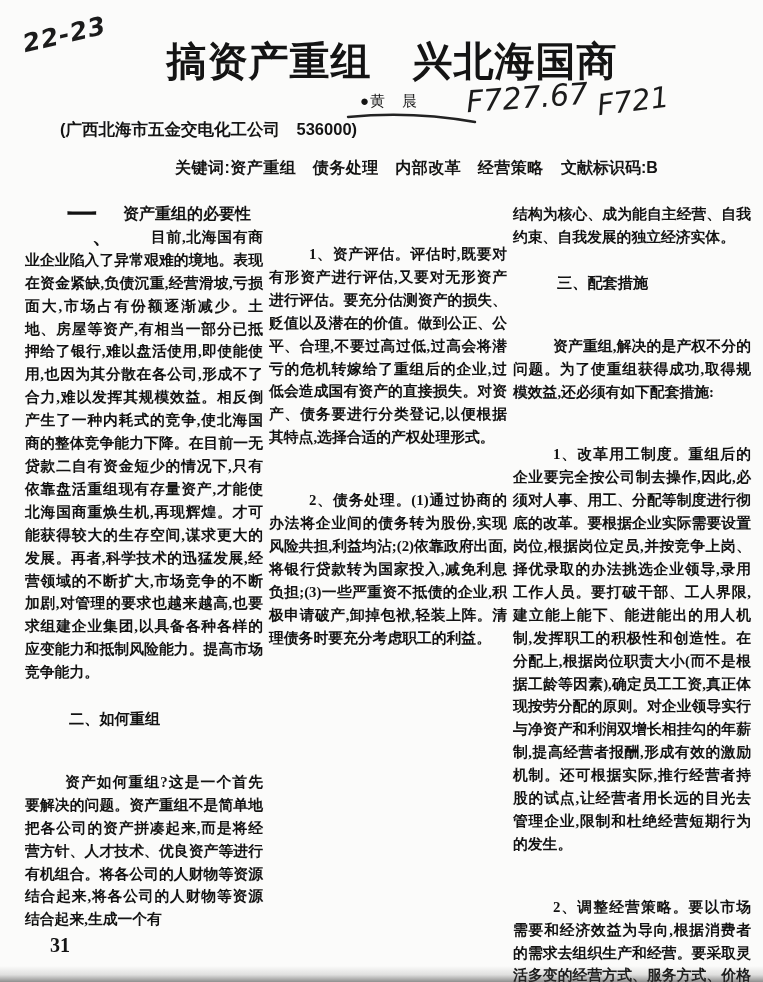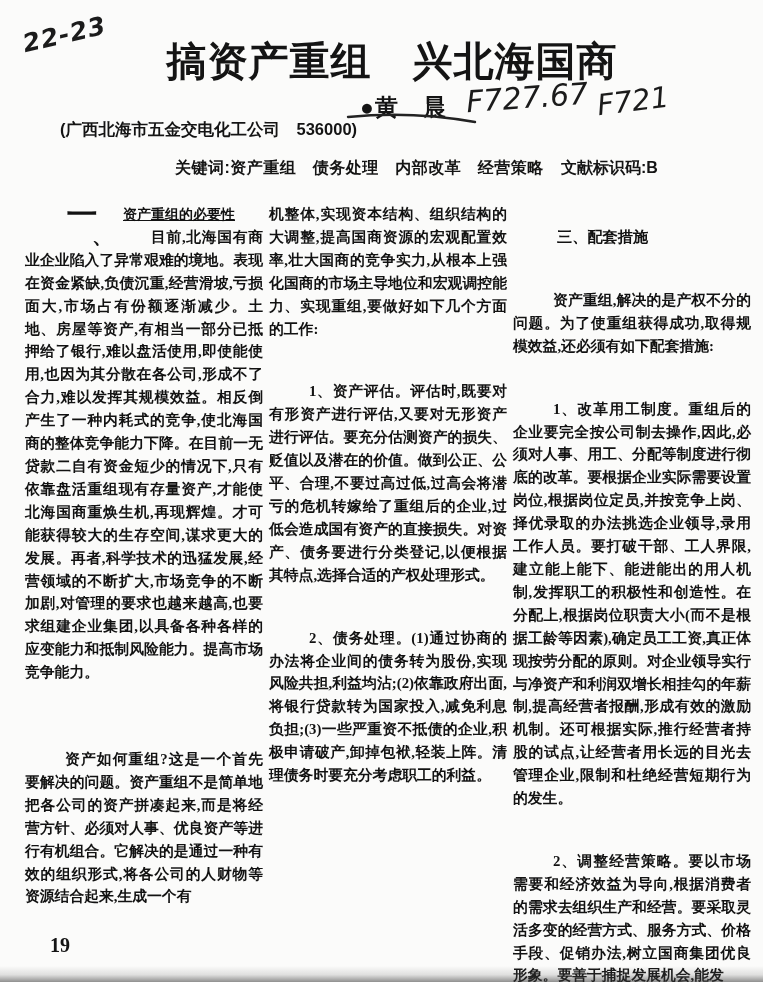--- a/index.html
+++ b/index.html
@@ -11,40 +11,40 @@
   .page{position:absolute;inset:0;}
   
   .hw{font-family:"DejaVu Sans",sans-serif;font-style:italic;color:#1b1b1b;white-space:nowrap;}
   .hw-topleft{position:absolute;left:22px;top:20px;font-size:25px;font-weight:600;transform:rotate(-13deg);letter-spacing:1px;}
   .hw-f1{position:absolute;left:466px;top:80px;font-size:30px;transform:rotate(-4deg);}
   .hw-f2{position:absolute;left:597px;top:84px;font-size:29px;transform:rotate(-7deg);}
   
   .title{position:absolute;left:50px;top:22px;width:660px;margin:12px;text-align:center;
     font-family:"Liberation Sans",sans-serif;font-weight:900;font-size:40px;letter-spacing:1px;}
   .author{position:absolute;left:360px;top:92px;font-family:"Liberation Sans",sans-serif;
-    font-weight:700;font-size:23px;letter-spacing:1px;}
+    font-weight:400;font-size:15px;letter-spacing:1px;}
   .author-underline{position:absolute;left:346px;top:110px;}
   .affiliation{position:absolute;left:60px;top:119px;width:660px;
     font-family:"Liberation Sans",sans-serif;font-weight:700;font-size:16.5px;}
   .keywords{position:absolute;left:175px;top:158px;font-family:"Liberation Sans",sans-serif;
     font-weight:700;font-size:16px;letter-spacing:0.5px;}
   .doccode{position:absolute;left:561px;top:158px;font-family:"Liberation Sans",sans-serif;
     font-weight:700;font-size:16px;}
   
   .columns{position:absolute;left:25px;top:203px;width:726px;display:flex;gap:6px;}
   .col{width:238px;font-size:14.8px;line-height:22.9px;text-align:justify;text-justify:inter-character;
     font-weight:600;color:#121212;}
   .para{margin:0;}
   .para.indent{text-indent:40px;margin-top:40px;}
   .lead{font-weight:800;}
   .sec-heading{font-weight:700;padding-left:44px;font-family:"Liberation Sans",sans-serif;font-size:15.2px;}
   .dropnum{float:left;width:98px;}
   .dn1{display:block;font-size:31px;font-weight:800;line-height:23px;text-align:center;padding-left:16px;}
   .dn2{display:block;font-size:21px;font-weight:800;line-height:20px;text-align:right;padding-right:10px;}
-  .inline-heading{display:block;font-weight:800;white-space:nowrap;font-family:"Liberation Sans",sans-serif;font-size:14px;text-decoration:underline;}
+  .inline-heading{display:block;font-weight:800;white-space:nowrap;font-family:"Liberation Sans",sans-serif;font-size:16px;}
   .sec1-body{padding-left:28px;}
   .pagenum{position:absolute;left:50px;top:934px;font-size:20px;font-weight:600;}
   .bottom-shadow{position:absolute;left:0;bottom:0;width:763px;height:16px;
     background:linear-gradient(to bottom,rgba(90,90,90,0) 0%,rgba(95,95,95,0.18) 55%,rgba(55,55,55,0.55) 100%);}
 </style>
 </head>
 <body>
 
 <div class="page">
 
@@ -66,31 +66,32 @@
   <div class="keywords">关键词:资产重组　债务处理　内部改革　经营策略</div>
   <div class="doccode">文献标识码:B</div>
 
   <div class="columns">
     <div class="col">
         <div class="para"><span class="dropnum">
             <span class="dn1">一</span>
             <span class="dn2">、</span>
           </span><span class="inline-heading">资产重组的必要性</span><span class="sec1-body">目前,北海国有商业企业陷入了异常艰难的境地。表现在资金紧缺,负债沉重,经营滑坡,亏损面大,市场占有份额逐渐减少。土地、房屋等资产,有相当一部分已抵押给了银行,难以盘活使用,即使能使用,也因为其分散在各公司,形成不了合力,难以发挥其规模效益。相反倒产生了一种内耗式的竞争,使北海国商的整体竞争能力下降。在目前一无贷款二自有资金短少的情况下,只有依靠盘活重组现有存量资产,才能使北海国商重焕生机,再现辉煌。才可能获得较大的生存空间,谋求更大的发展。再者,科学技术的迅猛发展,经营领域的不断扩大,市场竞争的不断加剧,对管理的要求也越来越高,也要求组建企业集团,以具备各种各样的应变能力和抵制风险能力。提高市场竞争能力。</span></div>
         <div class="spacer" style="height: 24px;"></div>
-        <div class="para indent">资产如何重组?这是一个首先要解决的问题。资产重组不是简单地把各公司的资产拼凑起来,而是将经营方针、必须对人事、优良资产等进行有机组合。它解决的是通过一种有效的组织形式,将各公司的人财物等资源结合起来,生成一个有</div>
+        <div class="sec-heading">二、如何重组</div>
+        <div class="para indent">资产如何重组?这是一个首先要解决的问题。资产重组不是简单地把各公司的资产拼凑起来,而是将经营方针、人才技术、优良资产等进行有机组合。将各公司的人财物等资源结合起来,将各公司的人财物等资源结合起来,生成一个有</div>
       </div>
     <div class="col">
-        <div class="para">机整体,实现资本结构、组织结构的大调整,提高国商资源的宏观配置效率,壮大国商的竞争实力,从根本上强化国商的市场主导地位和宏观调控能力、实现重组,要做好如下几个方面的工作:</div>
         <div class="para indent"><span class="lead">1、资产评估。</span>评估时,既要对有形资产进行评估,又要对无形资产进行评估。要充分估测资产的损失、贬值以及潜在的价值。做到公正、公平、合理,不要过高过低,过高会将潜亏的危机转嫁给了重组后的企业,过低会造成国有资产的直接损失。对资产、债务要进行分类登记,以便根据其特点,选择合适的产权处理形式。</div>
         <div class="para indent"><span class="lead">2、债务处理。</span>(1)通过协商的办法将企业间的债务转为股份,实现风险共担,利益均沾;(2)依靠政府出面,将银行贷款转为国家投入,减免利息负担;(3)一些严重资不抵债的企业,积极申请破产,卸掉包袱,轻装上阵。清理债务时要充分考虑职工的利益。</div>
       </div>
     <div class="col">
+        <div class="para">结构为核心、成为能自主经营、自我约束、自我发展的独立经济实体。</div>
         <div class="spacer" style="height: 23px;"></div>
         <div class="sec-heading">三、配套措施</div>
         <div class="para indent">资产重组,解决的是产权不分的问题。为了使重组获得成功,取得规模效益,还必须有如下配套措施:</div>
         <div class="para indent"><span class="lead">1、改革用工制度。</span>重组后的企业要完全按公司制去操作,因此,必须对人事、用工、分配等制度进行彻底的改革。要根据企业实际需要设置岗位,根据岗位定员,并按竞争上岗、择优录取的办法挑选企业领导,录用工作人员。要打破干部、工人界限,建立能上能下、能进能出的用人机制,发挥职工的积极性和创造性。在分配上,根据岗位职责大小(而不是根据工龄等因素),确定员工工资,真正体现按劳分配的原则。对企业领导实行与净资产和利润双增长相挂勾的年薪制,提高经营者报酬,形成有效的激励机制。还可根据实际,推行经营者持股的试点,让经营者用长远的目光去管理企业,限制和杜绝经营短期行为的发生。</div>
         <div class="para indent"><span class="lead">2、调整经营策略。</span>要以市场需要和经济效益为导向,根据消费者的需求去组织生产和经营。要采取灵活多变的经营方式、服务方式、价格手段、促销办法,树立国商集团优良形象。要善于捕捉发展机会,能发</div>
       </div>
   </div>
 
-  <div class="pagenum">19</div>
+  <div class="pagenum">31</div>
   <div class="bottom-shadow"></div>
 </div>
 
 </body></html>

